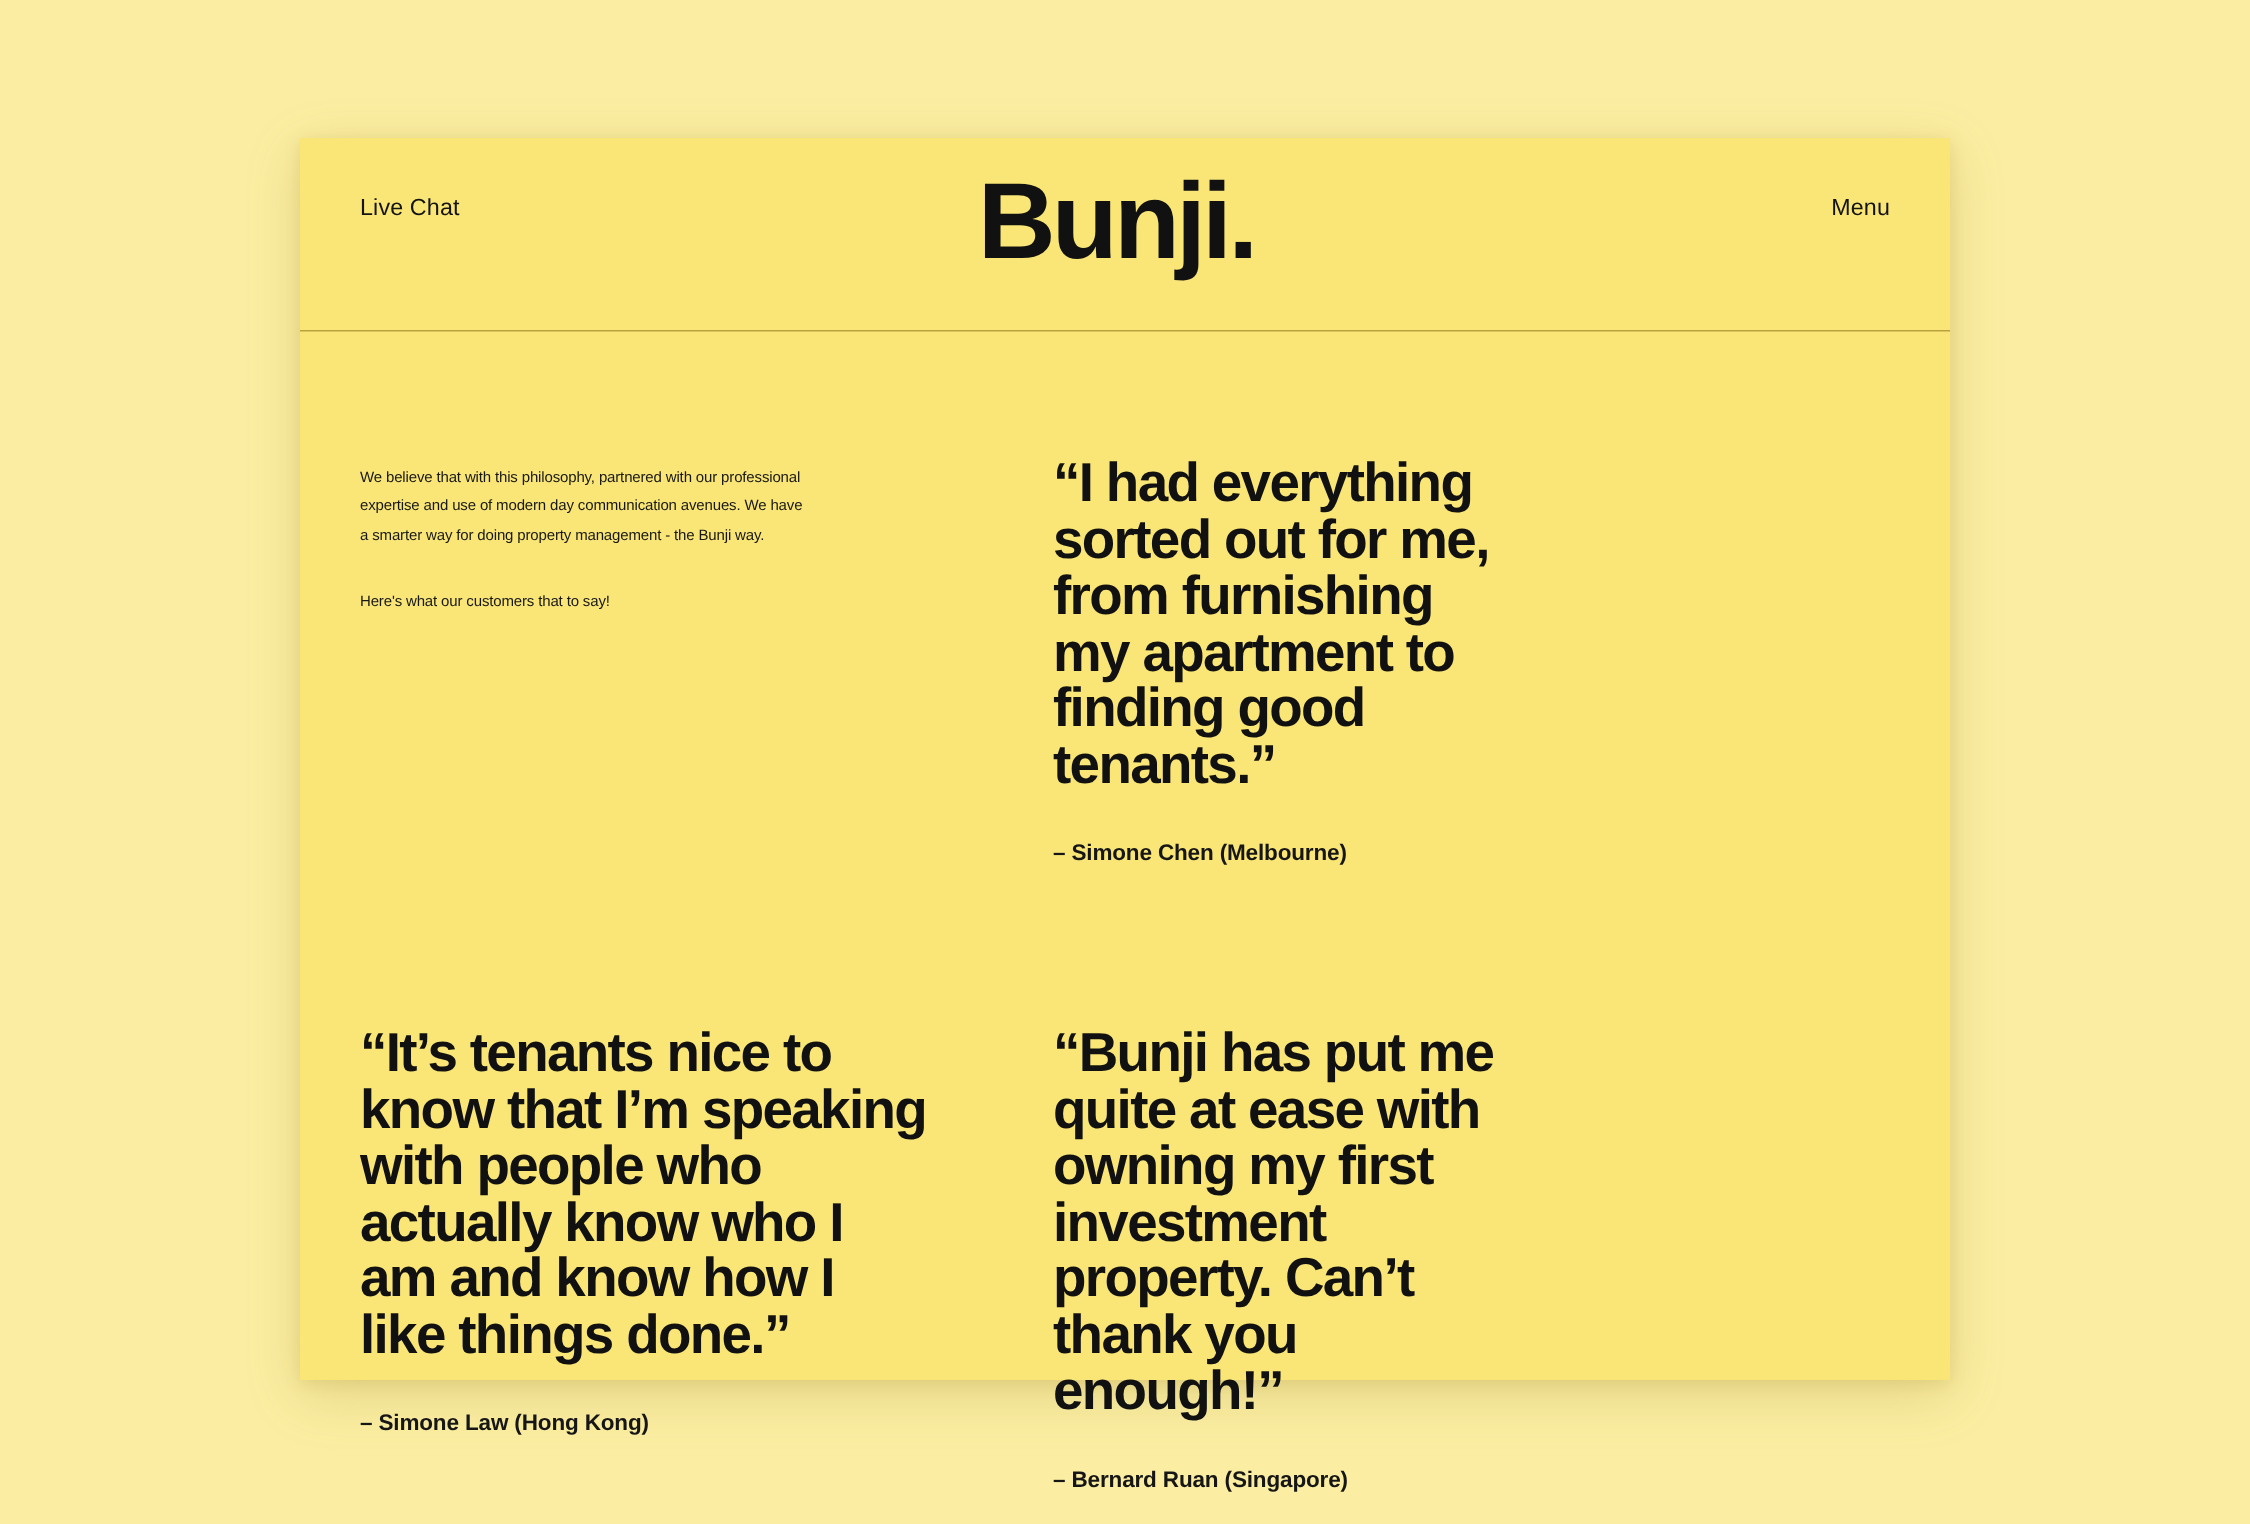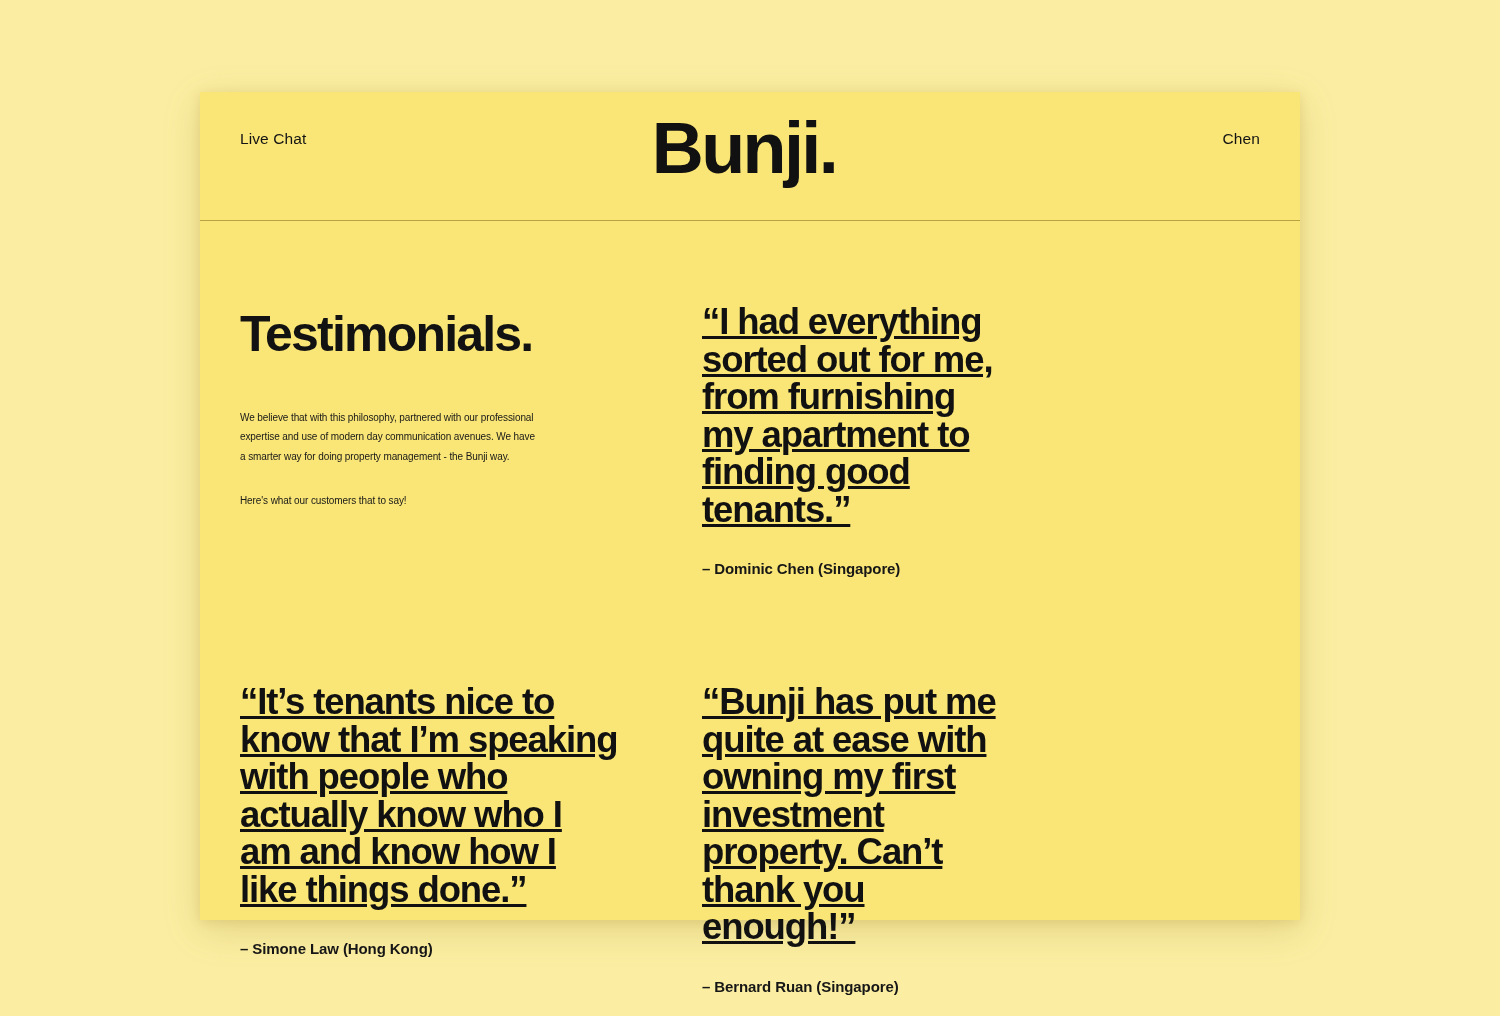--- a/index.html
+++ b/index.html
@@ -113,21 +113,20 @@
   .quote-block.row2 {
     padding-top: 106px;
   }
   .quote-text {
     margin: 0;
     font-size: 36.5px;
     line-height: 37.5px;
     font-weight: 800;
     letter-spacing: -1.1px;
     color: #111111;
-    text-decoration: underline;
   }
   .quote-attrib {
     margin: 32px 0 0 0;
     font-size: 15px;
     font-weight: 600;
     letter-spacing: -0.1px;
     color: #161616;
   }
   .q-left .quote-text { max-width: 380px; }
   .q-right .quote-text { max-width: 300px; }
@@ -137,35 +136,34 @@
 <body>
 
 <div class="page">
   <div class="card">
 
     <div class="header">
       <a class="nav-link left">Live Chat</a>
 
       <div class="brand">Bunji.</div>
 
-      <a class="nav-link right">Chen</a>
+      <a class="nav-link right">Menu</a>
     </div>
 
     <div class="content">
       <div class="grid">
 
         <div class="cell intro">
-          <h1 class="section-title">Testimonials.</h1>
           <p class="intro-copy">We believe that with this philosophy, partnered with our professional expertise and use of modern day communication avenues. We have a smarter way for doing property management - the Bunji way.</p>
           <p class="intro-copy">Here's what our customers that to say!</p>
         </div>
 
         <div class="cell quote-block q-right">
           <p class="quote-text">“I had everything sorted out for me, from furnishing my apartment to finding good tenants.”</p>
-          <p class="quote-attrib">– Dominic Chen (Singapore)</p>
+          <p class="quote-attrib">– Simone Chen (Melbourne)</p>
         </div>
 
         <div class="cell quote-block q-left row2">
           <p class="quote-text">“It’s tenants nice to know that I’m speaking with people who actually know who I am and know how I like things done.”</p>
           <p class="quote-attrib">– Simone Law (Hong Kong)</p>
         </div>
 
         <div class="cell quote-block q-right row2">
           <p class="quote-text">“Bunji has put me quite at ease with owning my first investment property. Can’t thank you enough!”</p>
           <p class="quote-attrib">– Bernard Ruan (Singapore)</p>

